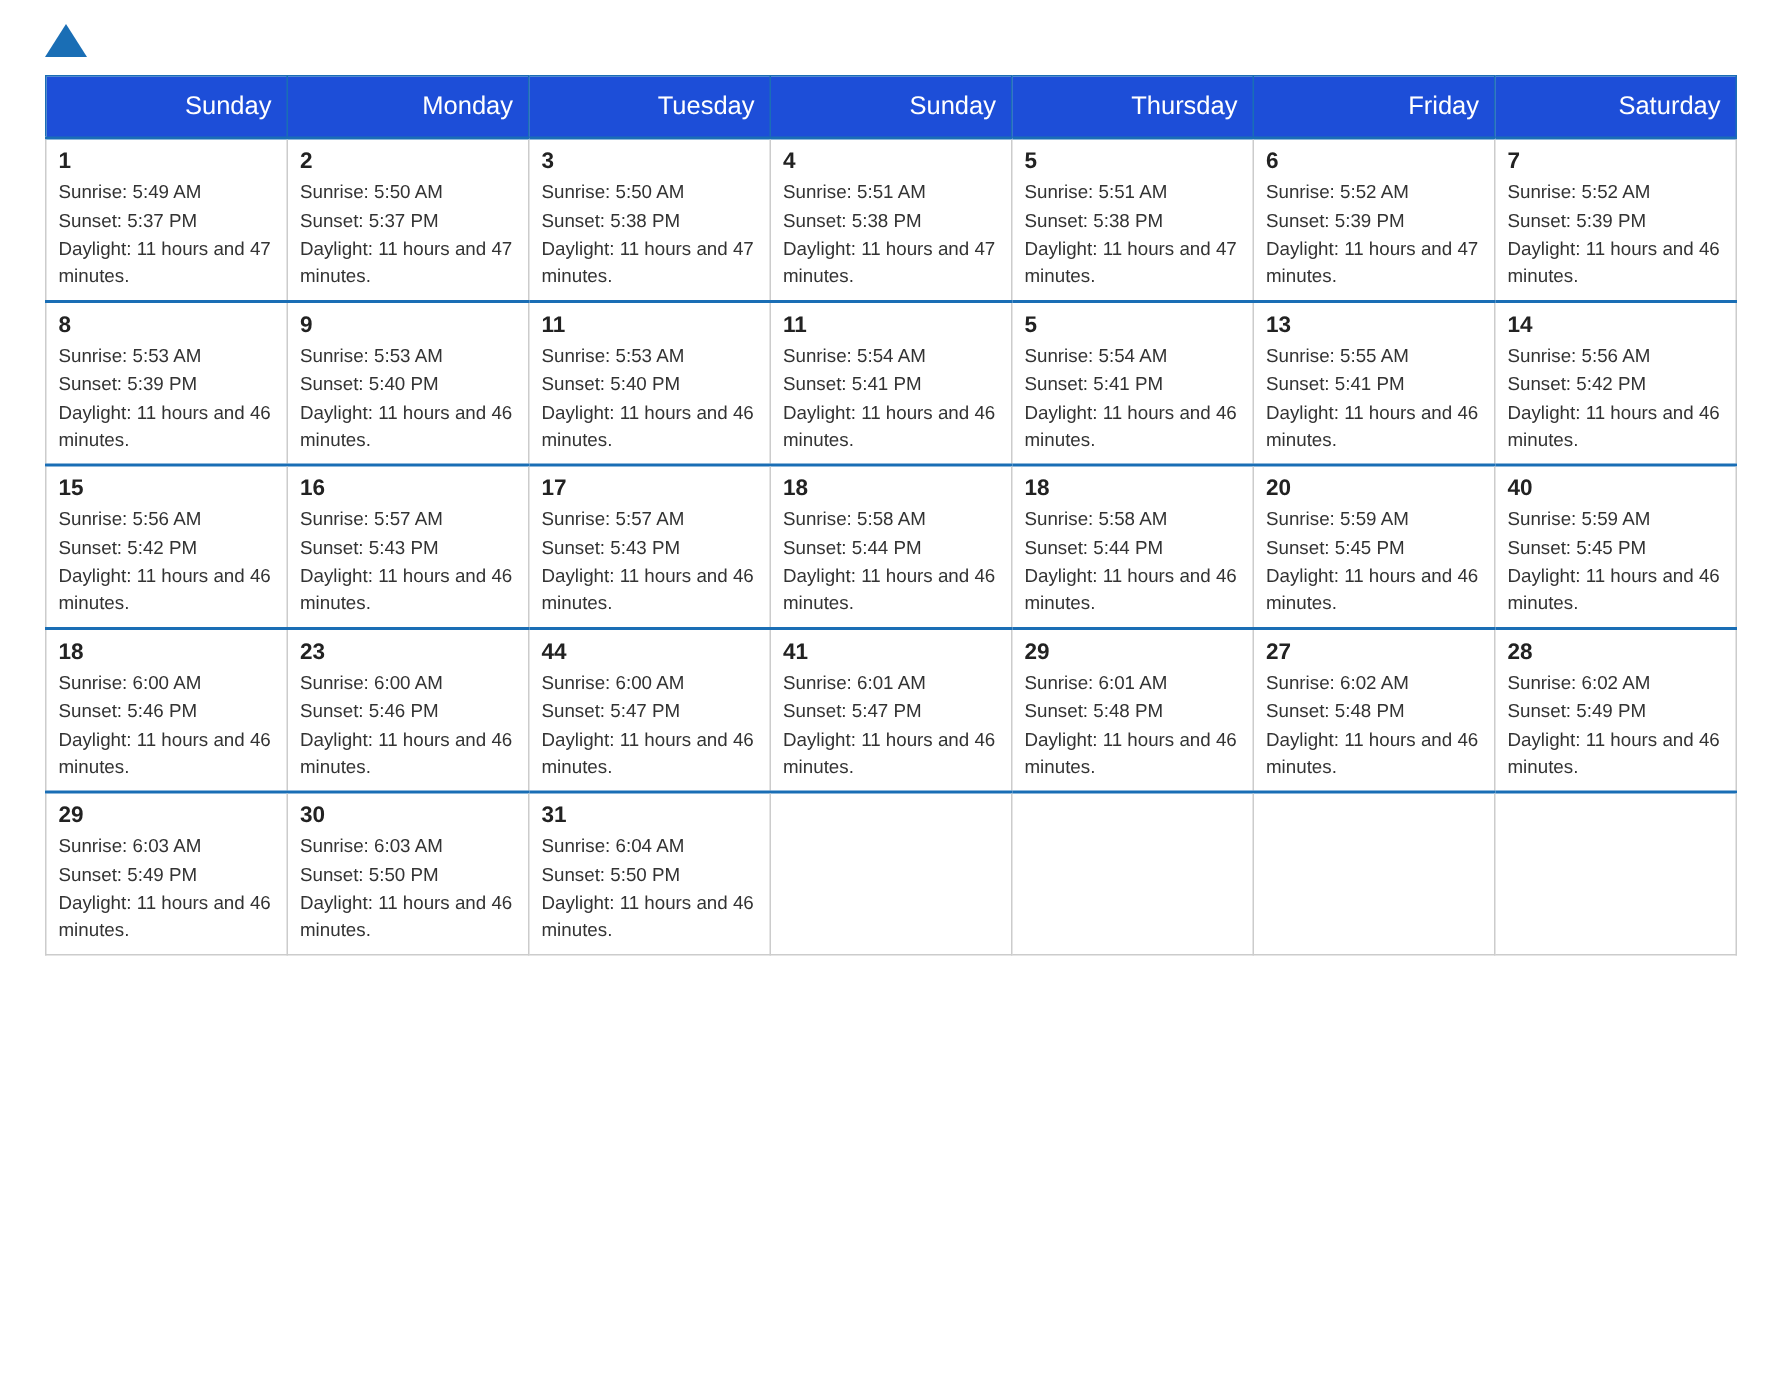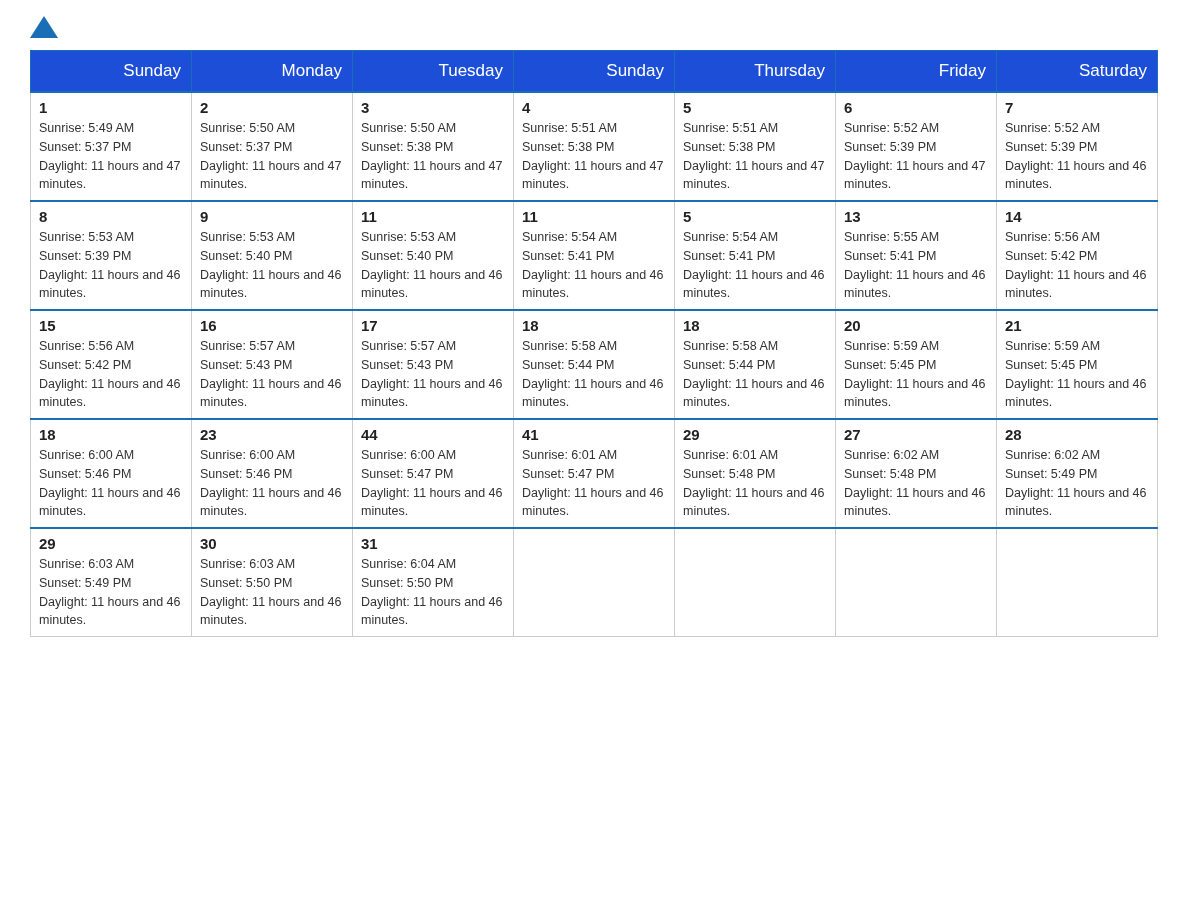--- a/index.html
+++ b/index.html
@@ -224,21 +224,21 @@
       </td>
         <td>
         <span class="day-num">18</span>
         <span class="day-info">Sunrise: 5:58 AM<br>Sunset: 5:44 PM<br>Daylight: 11 hours and 46 minutes.</span>
       </td>
         <td>
         <span class="day-num">20</span>
         <span class="day-info">Sunrise: 5:59 AM<br>Sunset: 5:45 PM<br>Daylight: 11 hours and 46 minutes.</span>
       </td>
         <td>
-        <span class="day-num">21</span>
+        <span class="day-num">40</span>
         <span class="day-info">Sunrise: 5:59 AM<br>Sunset: 5:45 PM<br>Daylight: 11 hours and 46 minutes.</span>
       </td>
       </tr>
       <tr>
         <td>
         <span class="day-num">18</span>
         <span class="day-info">Sunrise: 6:00 AM<br>Sunset: 5:46 PM<br>Daylight: 11 hours and 46 minutes.</span>
       </td>
         <td>
         <span class="day-num">23</span>

